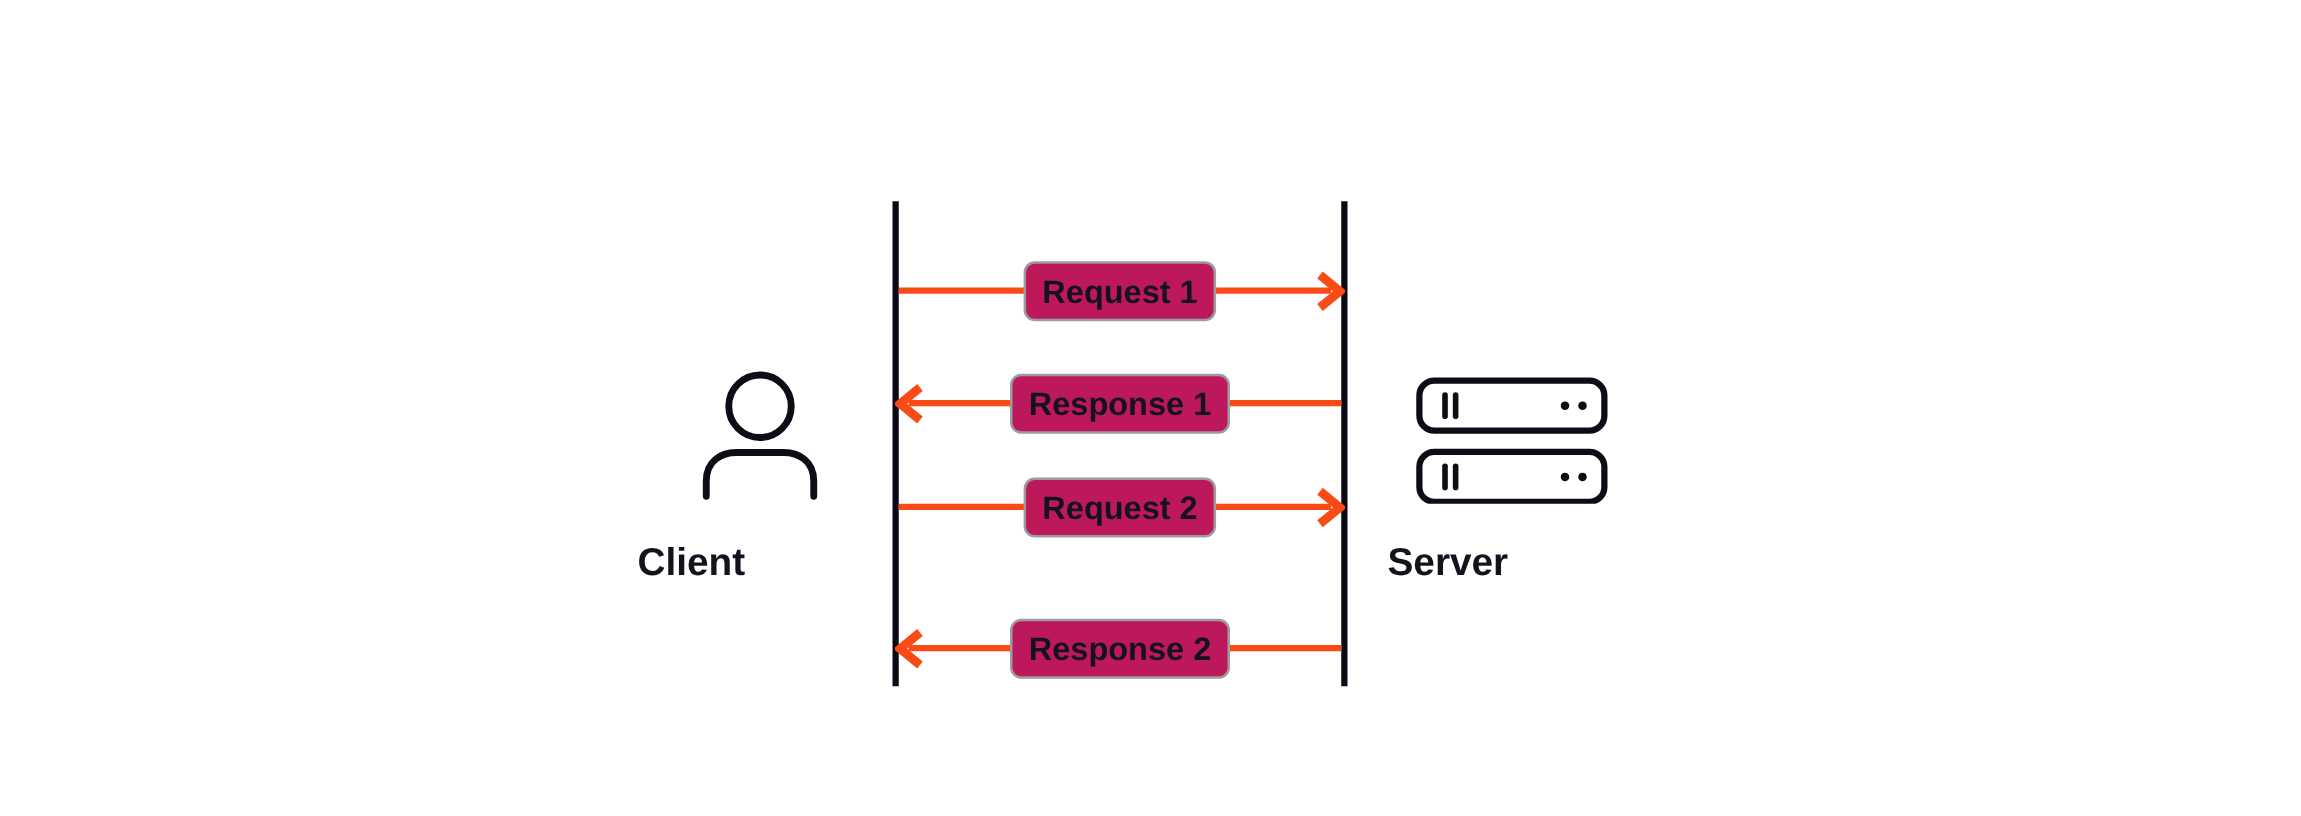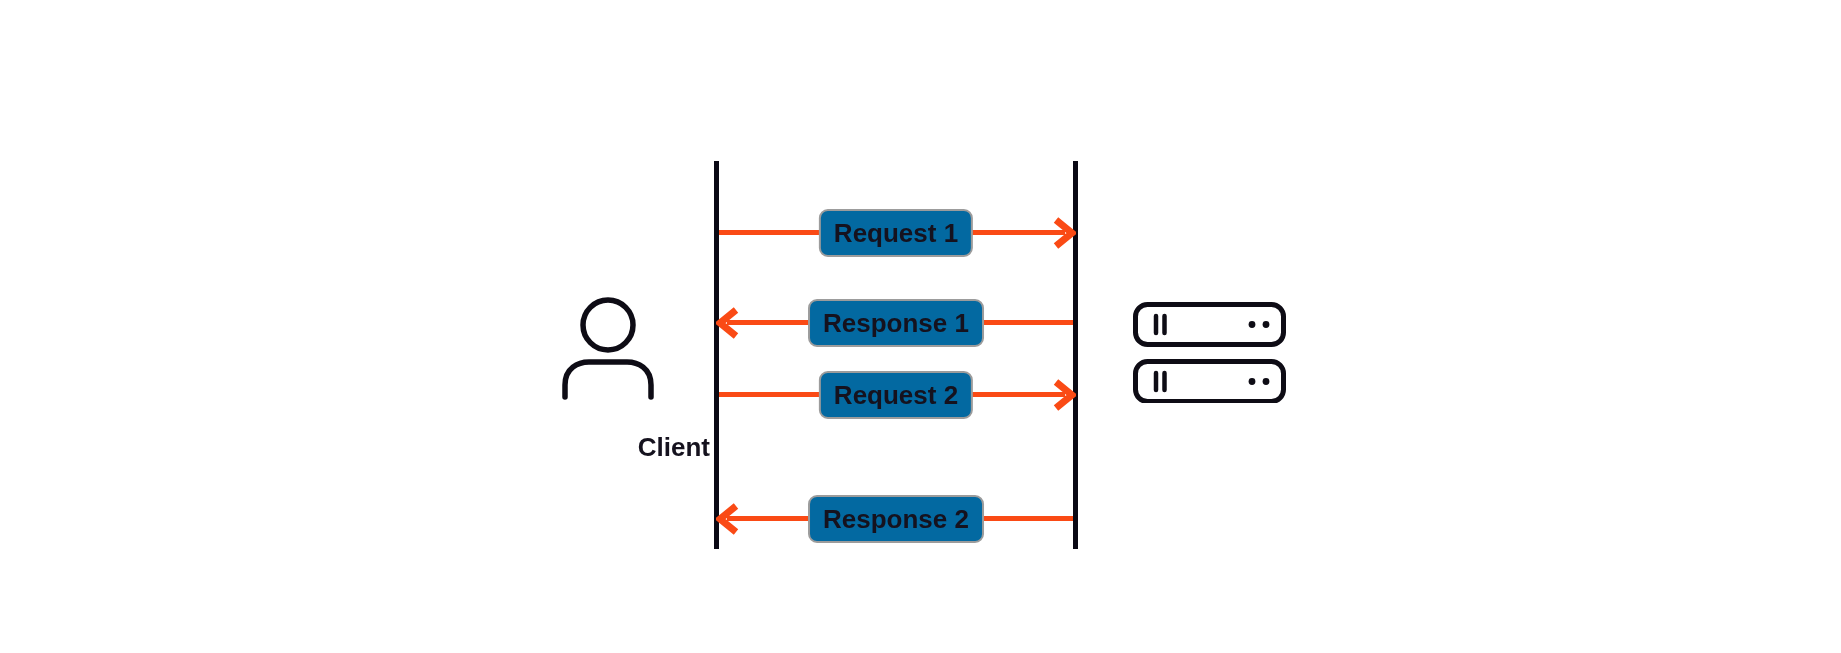--- a/index.html
+++ b/index.html
@@ -29,21 +29,21 @@
 
   
   .msg {
     position: absolute;
     left: 719px;
     width: 354px;
     height: 48px;
   }
   .msg.y1 { top: 209px; }
   .msg.y2 { top: 273px; margin-top: 26px; }
-  .msg.y3 { top: 371px; }
+  .msg.y3 { top: 382px; }
   .msg.y4 { top: 451px; margin-top: 44px; }
 
   .shaft {
     position: absolute;
     top: 21px;
     height: 5px;
     background: #fa4a15;
   }
   .msg.dir-right .shaft { left: 0; right: 8px; }
   .msg.dir-left  .shaft { left: 8px; right: 0; }
@@ -56,42 +56,42 @@
     height: 34px;
   }
   .msg.dir-right .arrowhead { right: -3px; }
   .msg.dir-left  .arrowhead { left: -3px; }
 
   .msg-label {
     position: absolute;
     left: 50%;
     top: 50%;
     transform: translate(-50%, -50%);
-    background: #0369a1;
+    background: #be185d;
     border: 2px solid #9c9c9c;
     border-radius: 9px;
     height: 44px;
     line-height: 44px;
     padding: 0 13px;
     font-size: 26px;
     font-weight: 700;
     color: #15121e;
     white-space: nowrap;
   }
 
   
   .actor-icon { position: absolute; }
   .actor-icon.client { left: 559px; top: 296px; }
   .actor-icon.server { left: 1132px; top: 301px; }
 
   .actor-label {
     position: absolute;
     width: 200px;
-    text-align: right;
-    font-size: 26px;
+    text-align: left;
+    font-size: 31px;
     font-weight: 700;
     color: #15121e;
     top: 432px;
   }
   .actor-label.client { left: 510px; }
   .actor-label.server { left: 1110px; }
 
   svg { display: block; }
 </style>
 </head>
@@ -151,14 +151,15 @@
       <circle cx="120" cy="23.5" r="3.4" fill="#0e0c15"></circle>
       <circle cx="134" cy="23.5" r="3.4" fill="#0e0c15"></circle>
 
       <rect x="3.5" y="60.5" width="148" height="40" rx="12" stroke="#0e0c15" stroke-width="5"></rect>
       <line x1="24" y1="72" x2="24" y2="89" stroke="#0e0c15" stroke-width="4.5" stroke-linecap="round"></line>
       <line x1="32.5" y1="72" x2="32.5" y2="89" stroke="#0e0c15" stroke-width="4.5" stroke-linecap="round"></line>
       <circle cx="120" cy="80.5" r="3.4" fill="#0e0c15"></circle>
       <circle cx="134" cy="80.5" r="3.4" fill="#0e0c15"></circle>
     </svg>
   </div>
+  <div class="actor-label server">Server</div>
 
 </div>
 
 </body></html>

